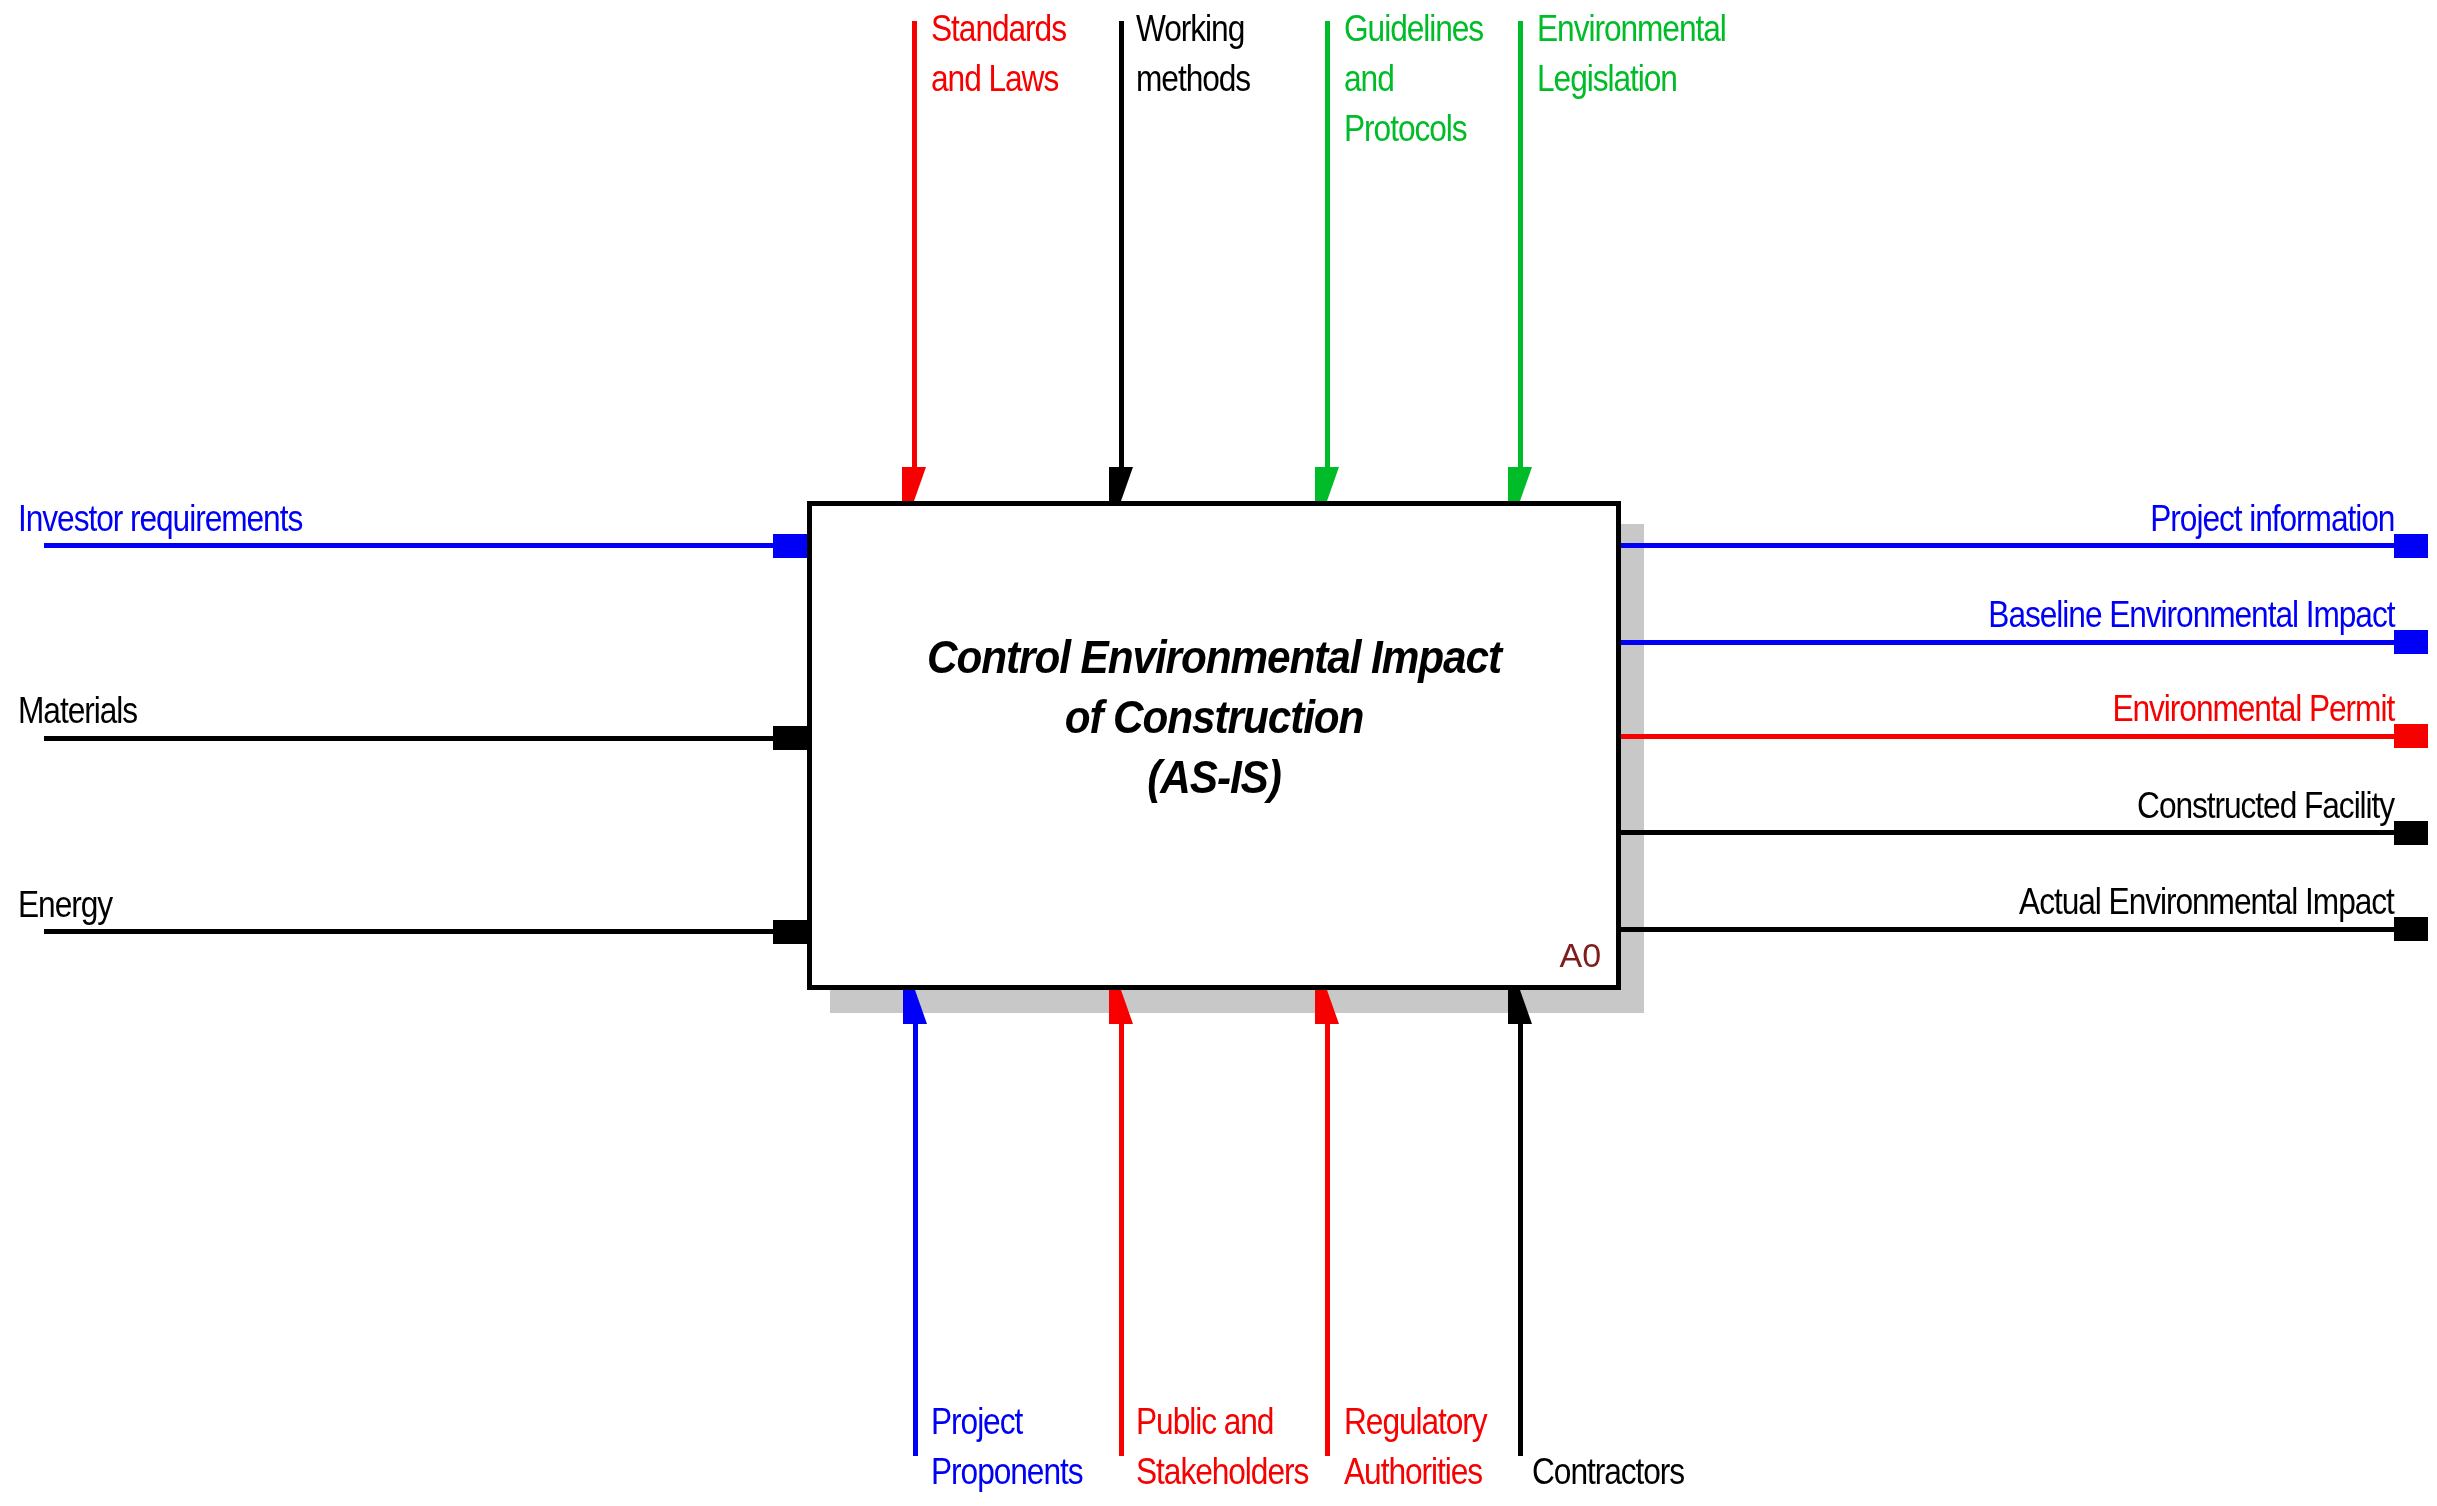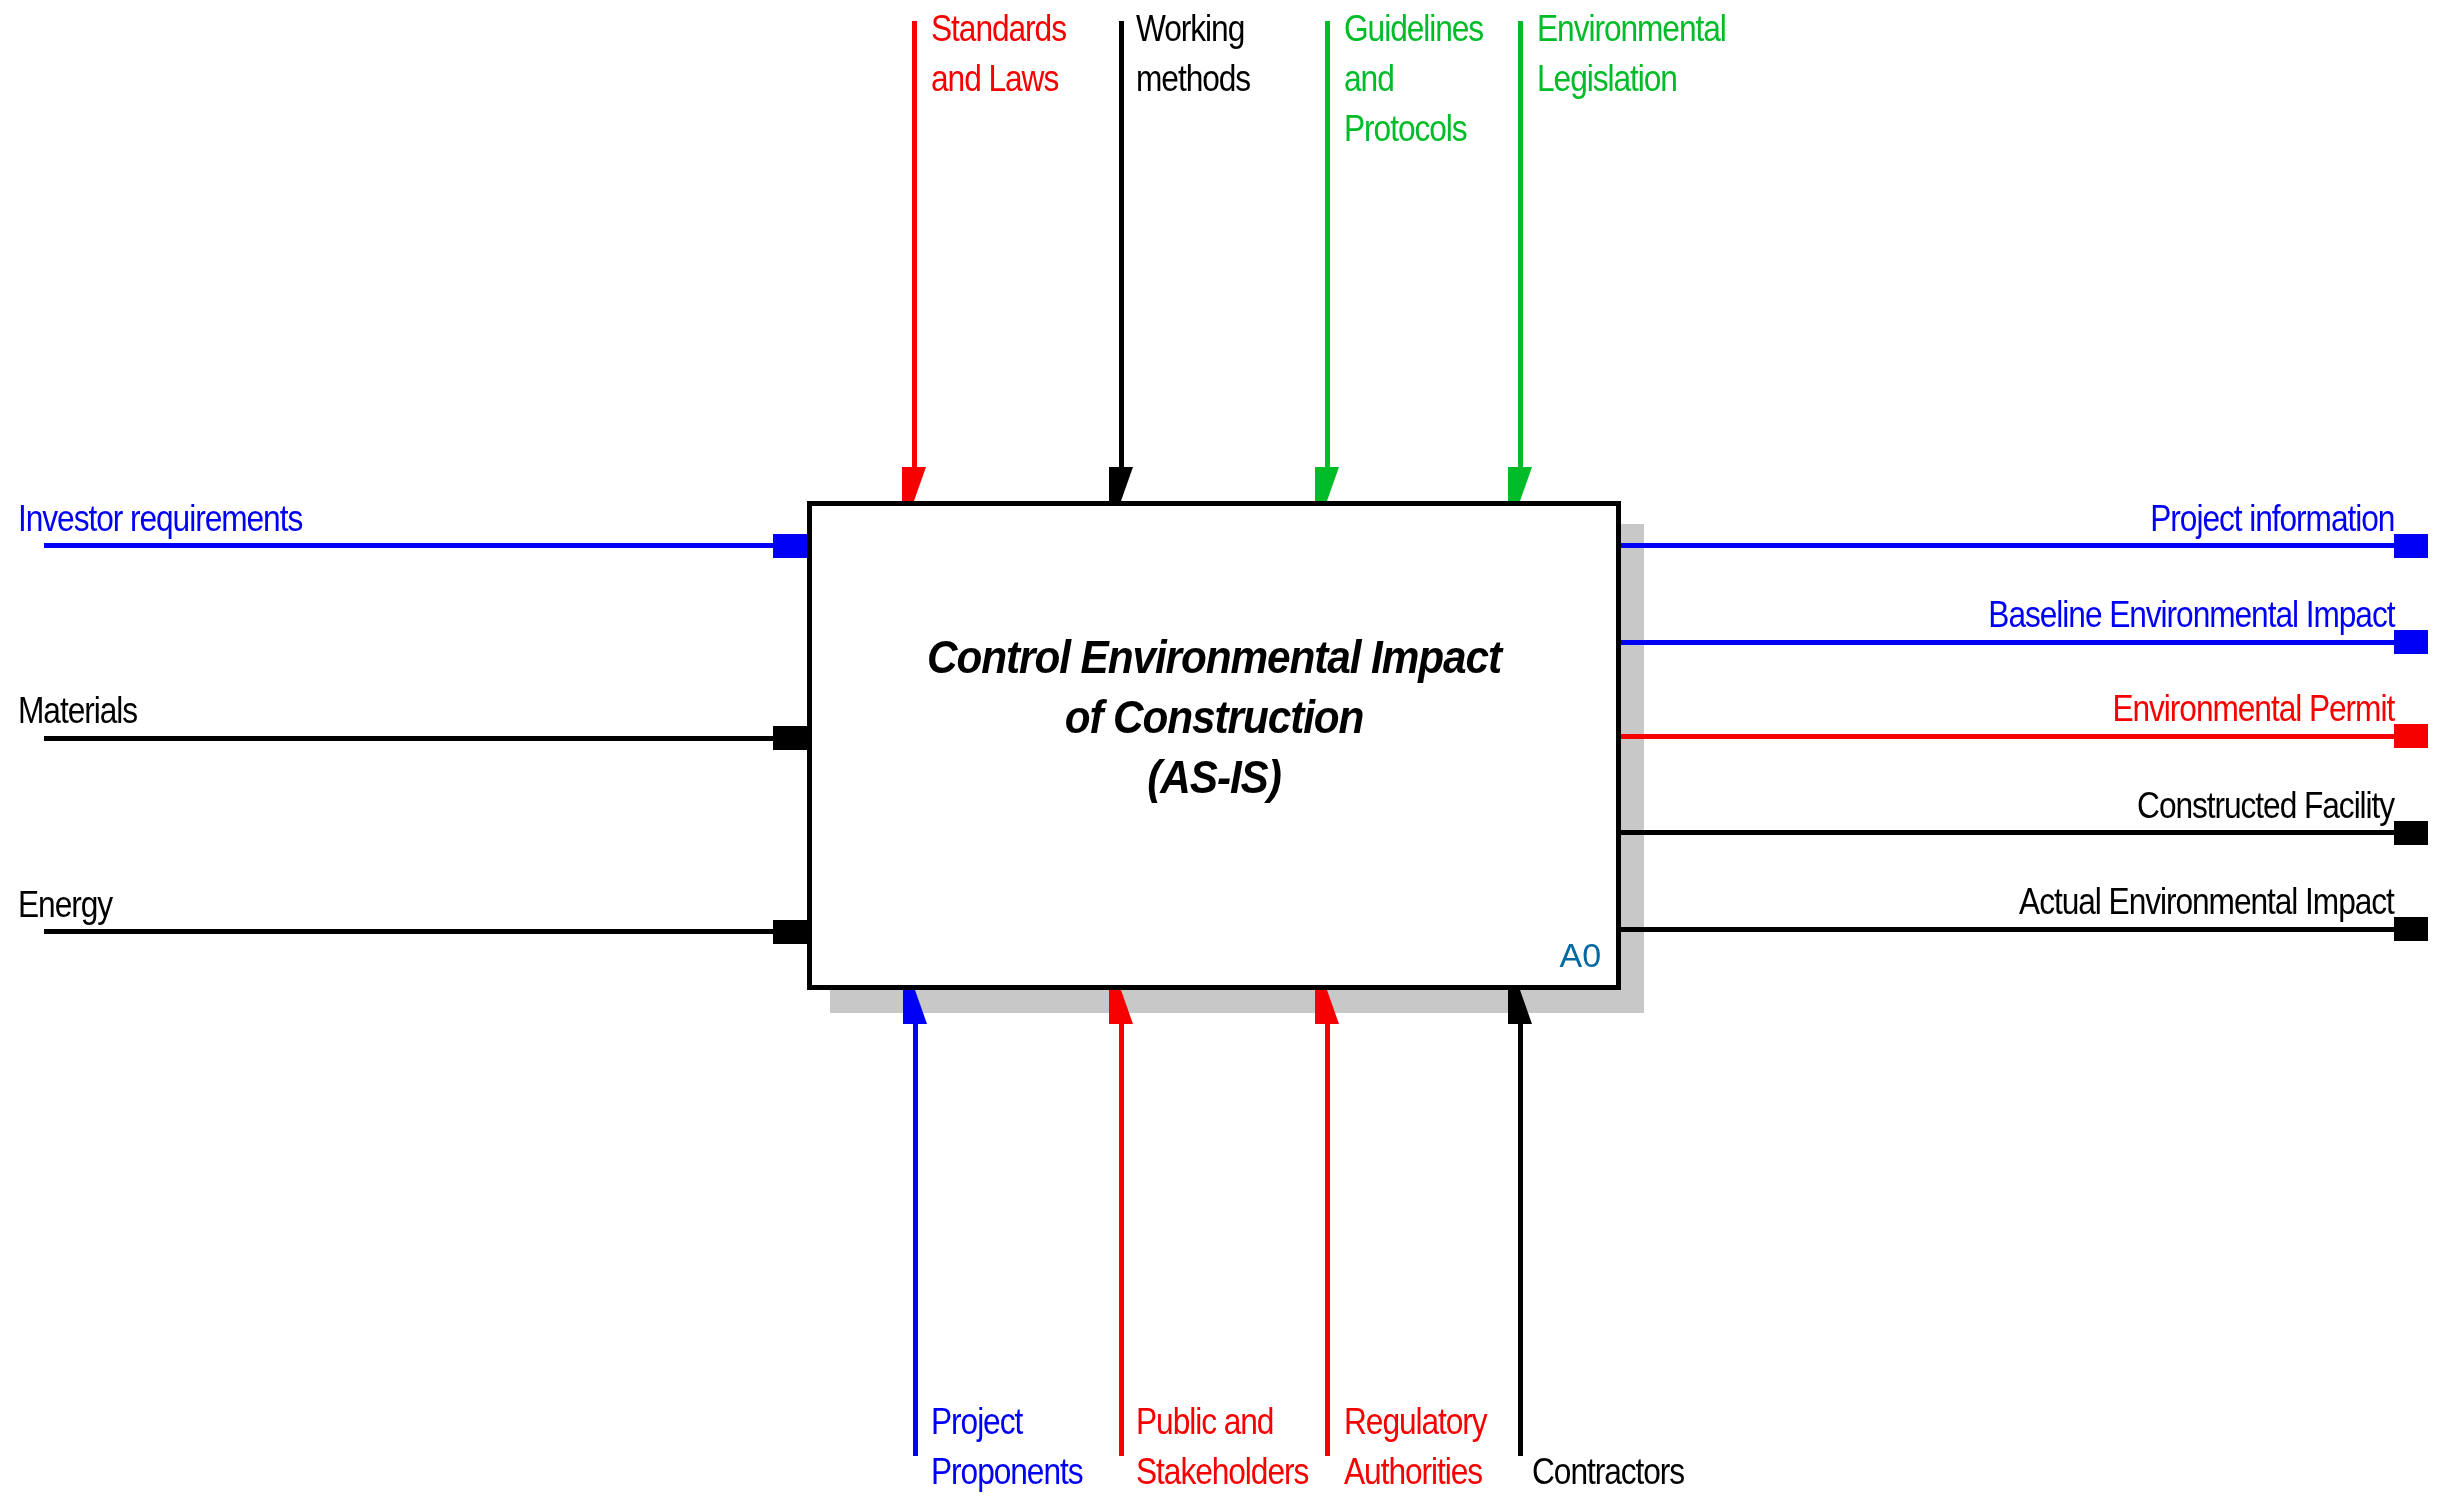--- a/index.html
+++ b/index.html
@@ -8,21 +8,21 @@
           font-family:"Liberation Sans","DejaVu Sans",sans-serif;}
 
   
   .box-shadow{position:absolute;left:830px;top:524px;width:814px;height:489px;
               background:var(--shadow);z-index:1;}
   .fn-box{position:absolute;left:807px;top:501px;width:814px;height:489px;
           box-sizing:border-box;border:5.5px solid #000;background:#fff;z-index:2;padding-left:13px;}
   .fn-title{position:absolute;left:0;right:0;top:121px;text-align:center;
             font-size:47px;line-height:60px;font-weight:bold;font-style:italic;
             letter-spacing:-1.2px;transform:scaleX(0.9);transform-origin:50% 0;color:#000;}
-  .fn-id{position:absolute;right:14.8px;bottom:9.8px;font-size:34px;color:#0369a1;}
+  .fn-id{position:absolute;right:14.8px;bottom:9.8px;font-size:34px;color:#7f1d1d;}
 
   
   .hline{position:absolute;height:4.9px;z-index:3;}
   .vline{position:absolute;width:4.9px;z-index:3;}
   .head{position:absolute;width:0;height:0;z-index:3;}
   .head-right{border-top:12.3px solid transparent;border-bottom:12.3px solid transparent;
               border-left:34px solid;}
   .head-down{border-left:12.3px solid transparent;border-right:12.3px solid transparent;
              border-top:34px solid;}
   .head-up{border-left:12.3px solid transparent;border-right:12.3px solid transparent;

